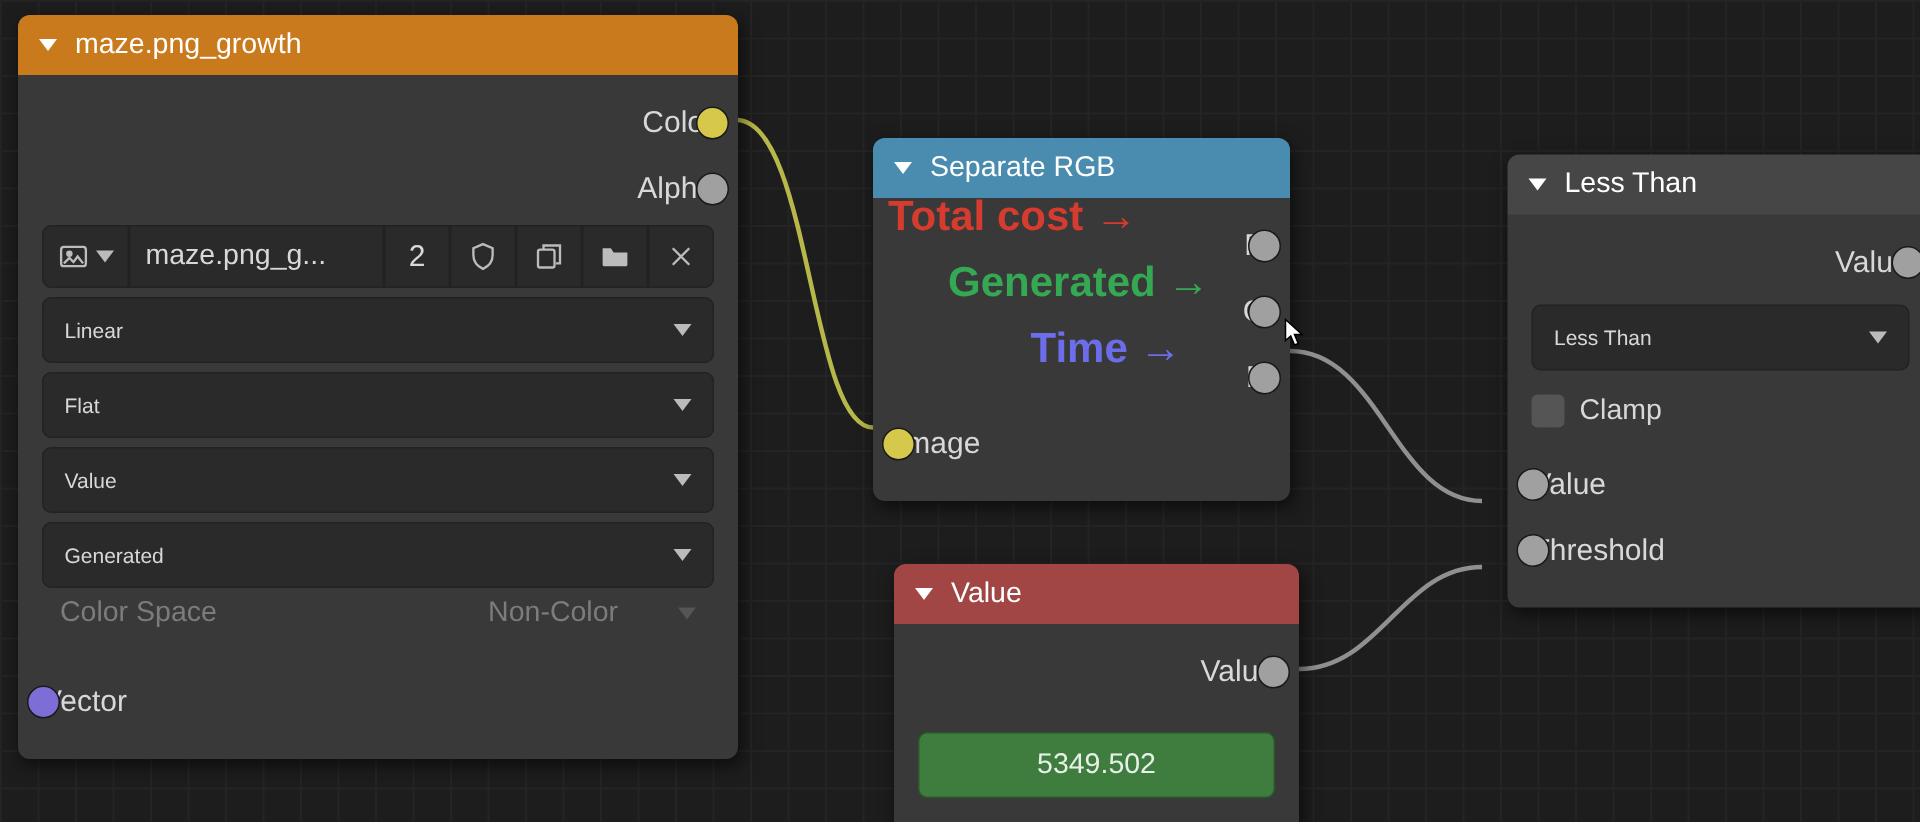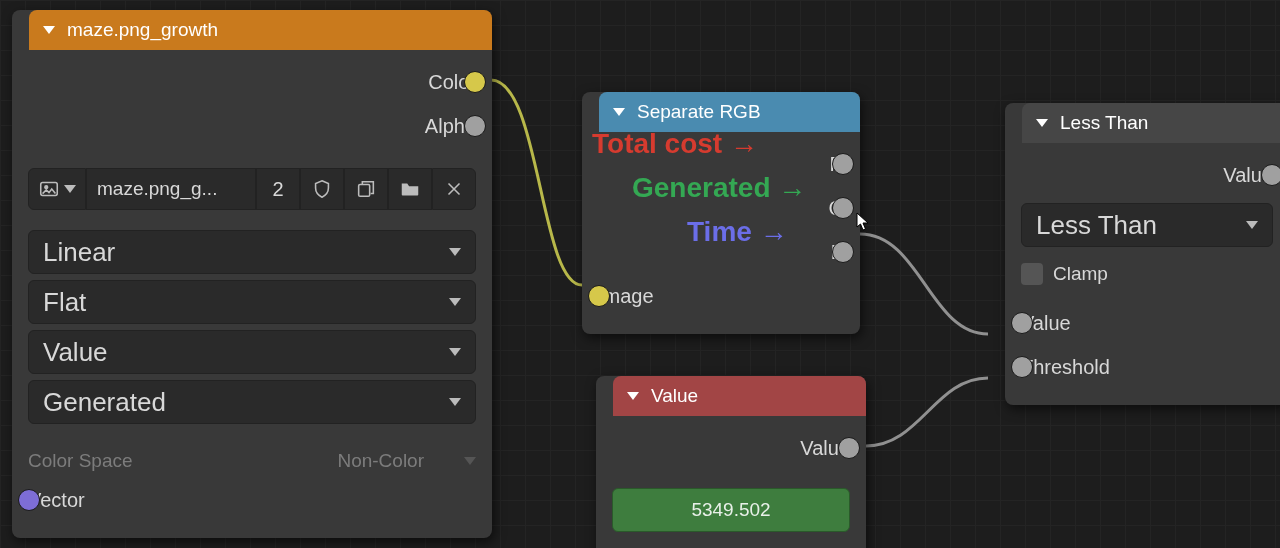--- a/index.html
+++ b/index.html
@@ -9,40 +9,40 @@
       linear-gradient(#242424 1px, transparent 1px),
       linear-gradient(90deg,#242424 1px, transparent 1px);
     background-size:25px 25px;
     font-family:-apple-system,BlinkMacSystemFont,"Segoe UI",Arial,sans-serif;
     color:#d8d8d8;
     position:relative;
   }
   svg.wires{position:absolute;inset:0;width:1280px;height:548px;pointer-events:none;z-index:0;}
 
   .node{position:absolute;background:#393939;border-radius:8px;box-shadow:2px 4px 12px rgba(0,0,0,.6);z-index:2;}
-  .node .hdr{height:40px;border-radius:8px 8px 0 0;display:flex;align-items:center;padding:0 14px;font-size:19px;color:#fff;font-weight:400;margin-left:17px;}
+  .node .hdr{height:40px;border-radius:8px 8px 0 0;display:flex;align-items:center;padding:0 14px;font-size:19px;color:#fff;font-weight:400;}
   .node .hdr .tri{width:0;height:0;border-left:6px solid transparent;border-right:6px solid transparent;border-top:8px solid #fff;margin-right:12px;}
   .hdr-orange{background:#c97a1d;}
   .hdr-blue{background:#4a8bb0;}
   .overlay-lite{background:rgba(255,255,255,.07);}
   .hdr-red{background:#a24545;}
   .node .body{padding:10px 16px 16px;font-size:20px;}
 
   .out-row,.in-row{display:flex;align-items:center;height:44px;position:relative;}
   .out-row{justify-content:flex-end;}
   .sock{width:20px;height:20px;border-radius:50%;border:1px solid #1a1a1a;position:absolute;top:50%;transform:translateY(-50%);z-index:5;}
   .sock.out{right:-10px;} .sock.in{left:-10px;}
   .sock-yellow{background:#d6c84a;} .sock-gray{background:#a0a0a0;} .sock-purple{background:#7d6dd6;}
 
-  .sel{background:#2a2a2a;border:1px solid #222;border-radius:6px;height:42px;display:flex;align-items:center;justify-content:space-between;padding:0 14px;margin:6px 0;font-size:26px;}
+  .sel{background:#2a2a2a;border:1px solid #222;border-radius:6px;height:42px;display:flex;align-items:center;justify-content:space-between;padding:0 14px;margin:6px 0;font-size:14px;}
   .chev{width:0;height:0;border-left:6px solid transparent;border-right:6px solid transparent;border-top:8px solid #bbb;}
-  .lbl-row{display:flex;align-items:flex-end;justify-content:space-between;height:42px;margin:6px 0;font-size:19px;}
+  .lbl-row{display:flex;align-items:flex-start;justify-content:space-between;height:42px;margin:6px 12px;font-size:19px;}
   .dim{color:#7c7c7c;}
 
-  .datablock{display:flex;gap:0;margin:20px 0;height:42px;}
+  .datablock{display:flex;gap:0;margin:2px 0;height:42px;}
   .db-seg{background:#2a2a2a;border:1px solid #222;display:flex;align-items:center;justify-content:center;}
   .db-first{border-radius:6px 0 0 6px;width:56px;gap:4px;}
   .db-name{flex:1;justify-content:flex-start;padding:0 10px;font-size:19px;}
   .db-num{width:42px;}
   .db-icon{width:42px;}
   .db-last{border-radius:0 6px 6px 0;width:42px;}
   .db-seg svg{width:22px;height:22px;stroke:#bcbcbc;fill:none;stroke-width:1.7;}
 
   .chk{display:flex;align-items:center;height:42px;margin:6px 0;font-size:19px;gap:10px;}
   .chk .box{width:22px;height:22px;border-radius:4px;background:#555;}

